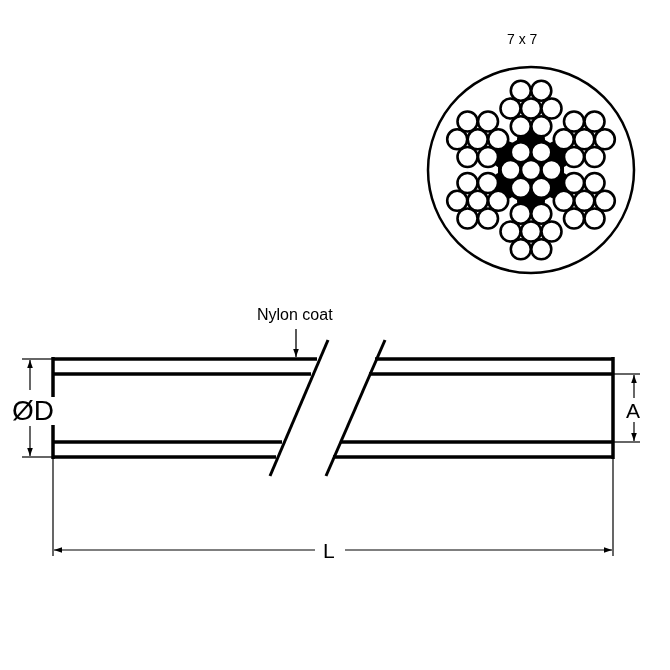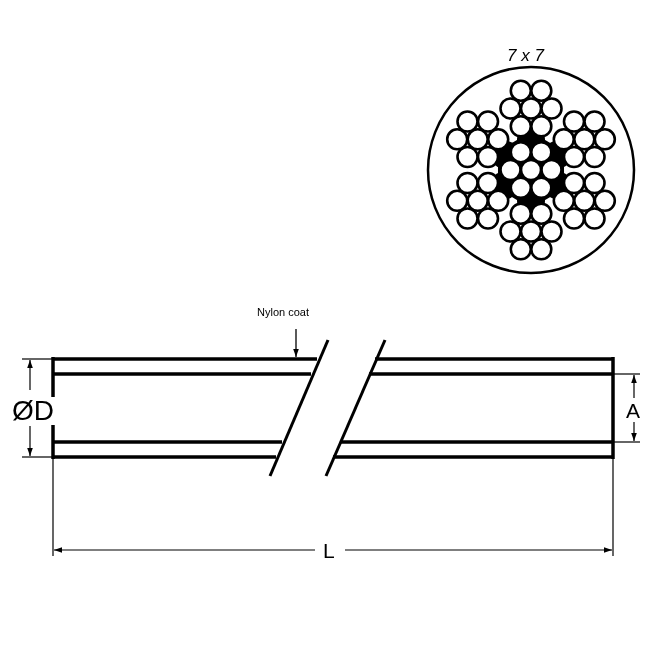--- a/index.html
+++ b/index.html
@@ -23,28 +23,27 @@
     }
     .lbl {
       position: absolute;
       color: #000;
       font-family: "Liberation Sans", sans-serif;
       white-space: nowrap;
       line-height: 1;
       background: #fff;
     }
     .title-lbl {
-      font-size: 17px;
+      font-size: 14px;
       left: 507px;
-      top: 47px;
+      top: 32px;
       background: transparent;
-      font-style: italic;
     }
     .nylon-lbl {
-      font-size: 11px;
+      font-size: 16px;
       left: 257px;
       top: 307px;
       background: transparent;
       text-align: right;
     }
     .dia-lbl {
       font-size: 28px;
       left: 11px;
       top: 397px;
       padding: 0 1px;

